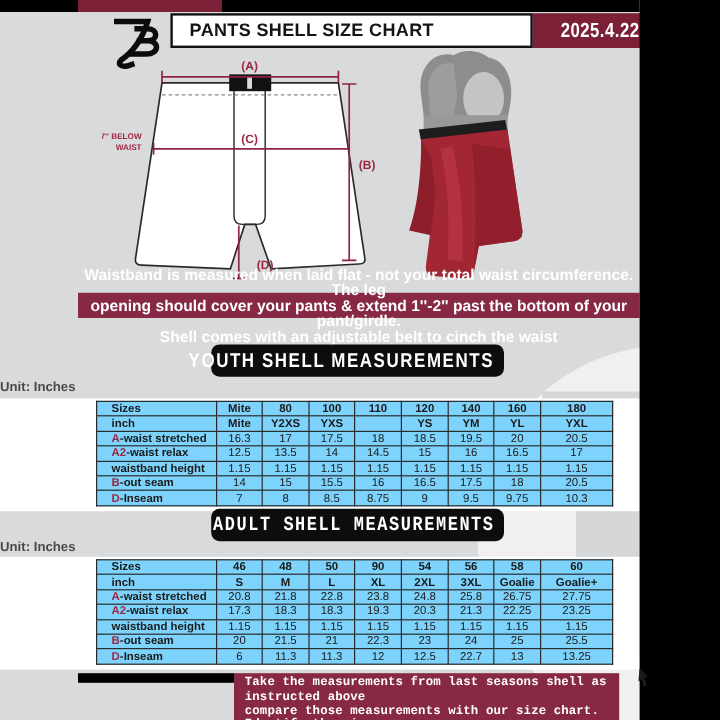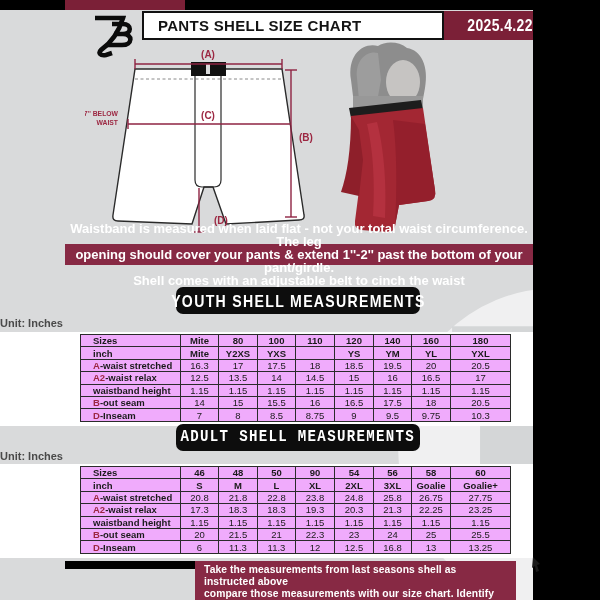--- a/index.html
+++ b/index.html
@@ -51,50 +51,50 @@
   
   .note-banner{
     left:65px;top:244px;width:468px;height:21px;background:var(--maroon);z-index:5;
     display:flex;flex-direction:column;align-items:center;justify-content:center;
     color:#fff;font-size:13px;font-weight:700;line-height:13px;text-align:center;
   }
 
   
   .sec-head{
     left:176px;width:244px;height:27px;background:#0d0d0d;border-radius:7px;z-index:5;
-    display:flex;align-items:center;justify-content:center;color:#fff;
+    display:flex;align-items:center;justify-content:flex-end;color:#fff;
     font-size:15px;font-weight:800;letter-spacing:1.4px;z-index:5;
   }
   .sec-head span{transform:scale(.94,1.12);white-space:nowrap;}
   .sh-youth{top:287px;}
   .sh-adult{top:424px;font-family:Liberation Mono, monospace;}
   .unit{left:0;width:596px;color:#4a4a4a;font-size:11px;font-weight:700;z-index:5;}
   .unit-youth{top:317px;}
   .unit-adult{top:450px;}
 
   table.meas{
     left:80px;width:430px;border-collapse:collapse;table-layout:fixed;z-index:6;
-    background:#f0abfc;font-size:9.5px;color:#1a1a1a;
+    background:#7dd3fc;font-size:9.5px;color:#1a1a1a;
   }
   .tbl-youth{top:334px;}
   .tbl-adult{top:466px;}
   table.meas td{
     border:1.5px solid #2b2b2b;height:12.4px;text-align:center;vertical-align:middle;
     padding:0 1px;overflow:hidden;white-space:nowrap;
   }
   table.meas td.lbl{text-align:left;padding-left:12px;font-weight:700;}
   table.meas td.b{font-weight:700;}
   table.meas .red{color:var(--red);font-weight:700;}
 
   
   .footer-strip{left:65px;top:561px;width:130px;height:8px;background:var(--band);z-index:5;}
   .footer-box{
     left:195px;top:561px;width:321px;height:39px;background:var(--maroon);z-index:5;
     color:#fff;font-size:10.3px;font-weight:700;line-height:11.8px;
-    padding:3px 6px 0 9px;letter-spacing:.1px;
+    padding:3px 6px 0 9px;letter-spacing:.1px;font-family:Liberation Mono, monospace;
   }
   .footer-logo{left:72px;top:569px;z-index:5;display:flex;align-items:center;gap:7px;}
   .footer-logo .brand{font-size:11px;font-weight:700;letter-spacing:4.5px;color:#141414;}
   .cursor-glyph{left:531px;top:557px;z-index:50;}
 </style>
 </head>
 <body>
 
 <div class="page">
 
@@ -365,21 +365,21 @@
           <td>25</td>
           <td>25.5</td>
         </tr>
         <tr>
           <td class="lbl"><span class="red">D</span>-Inseam</td>
           <td>6</td>
           <td>11.3</td>
           <td>11.3</td>
           <td>12</td>
           <td>12.5</td>
-          <td>16.8</td>
+          <td>22.7</td>
           <td>13</td>
           <td>13.25</td>
         </tr>
       </tbody>
   </table>
 
   <div class="abs footer-strip"></div>
   <div class="abs footer-box">
     <div>Take the measurements from last seasons shell as instructed above</div>
     <div>compare those measurements  with our size chart. Identify the size</div>

